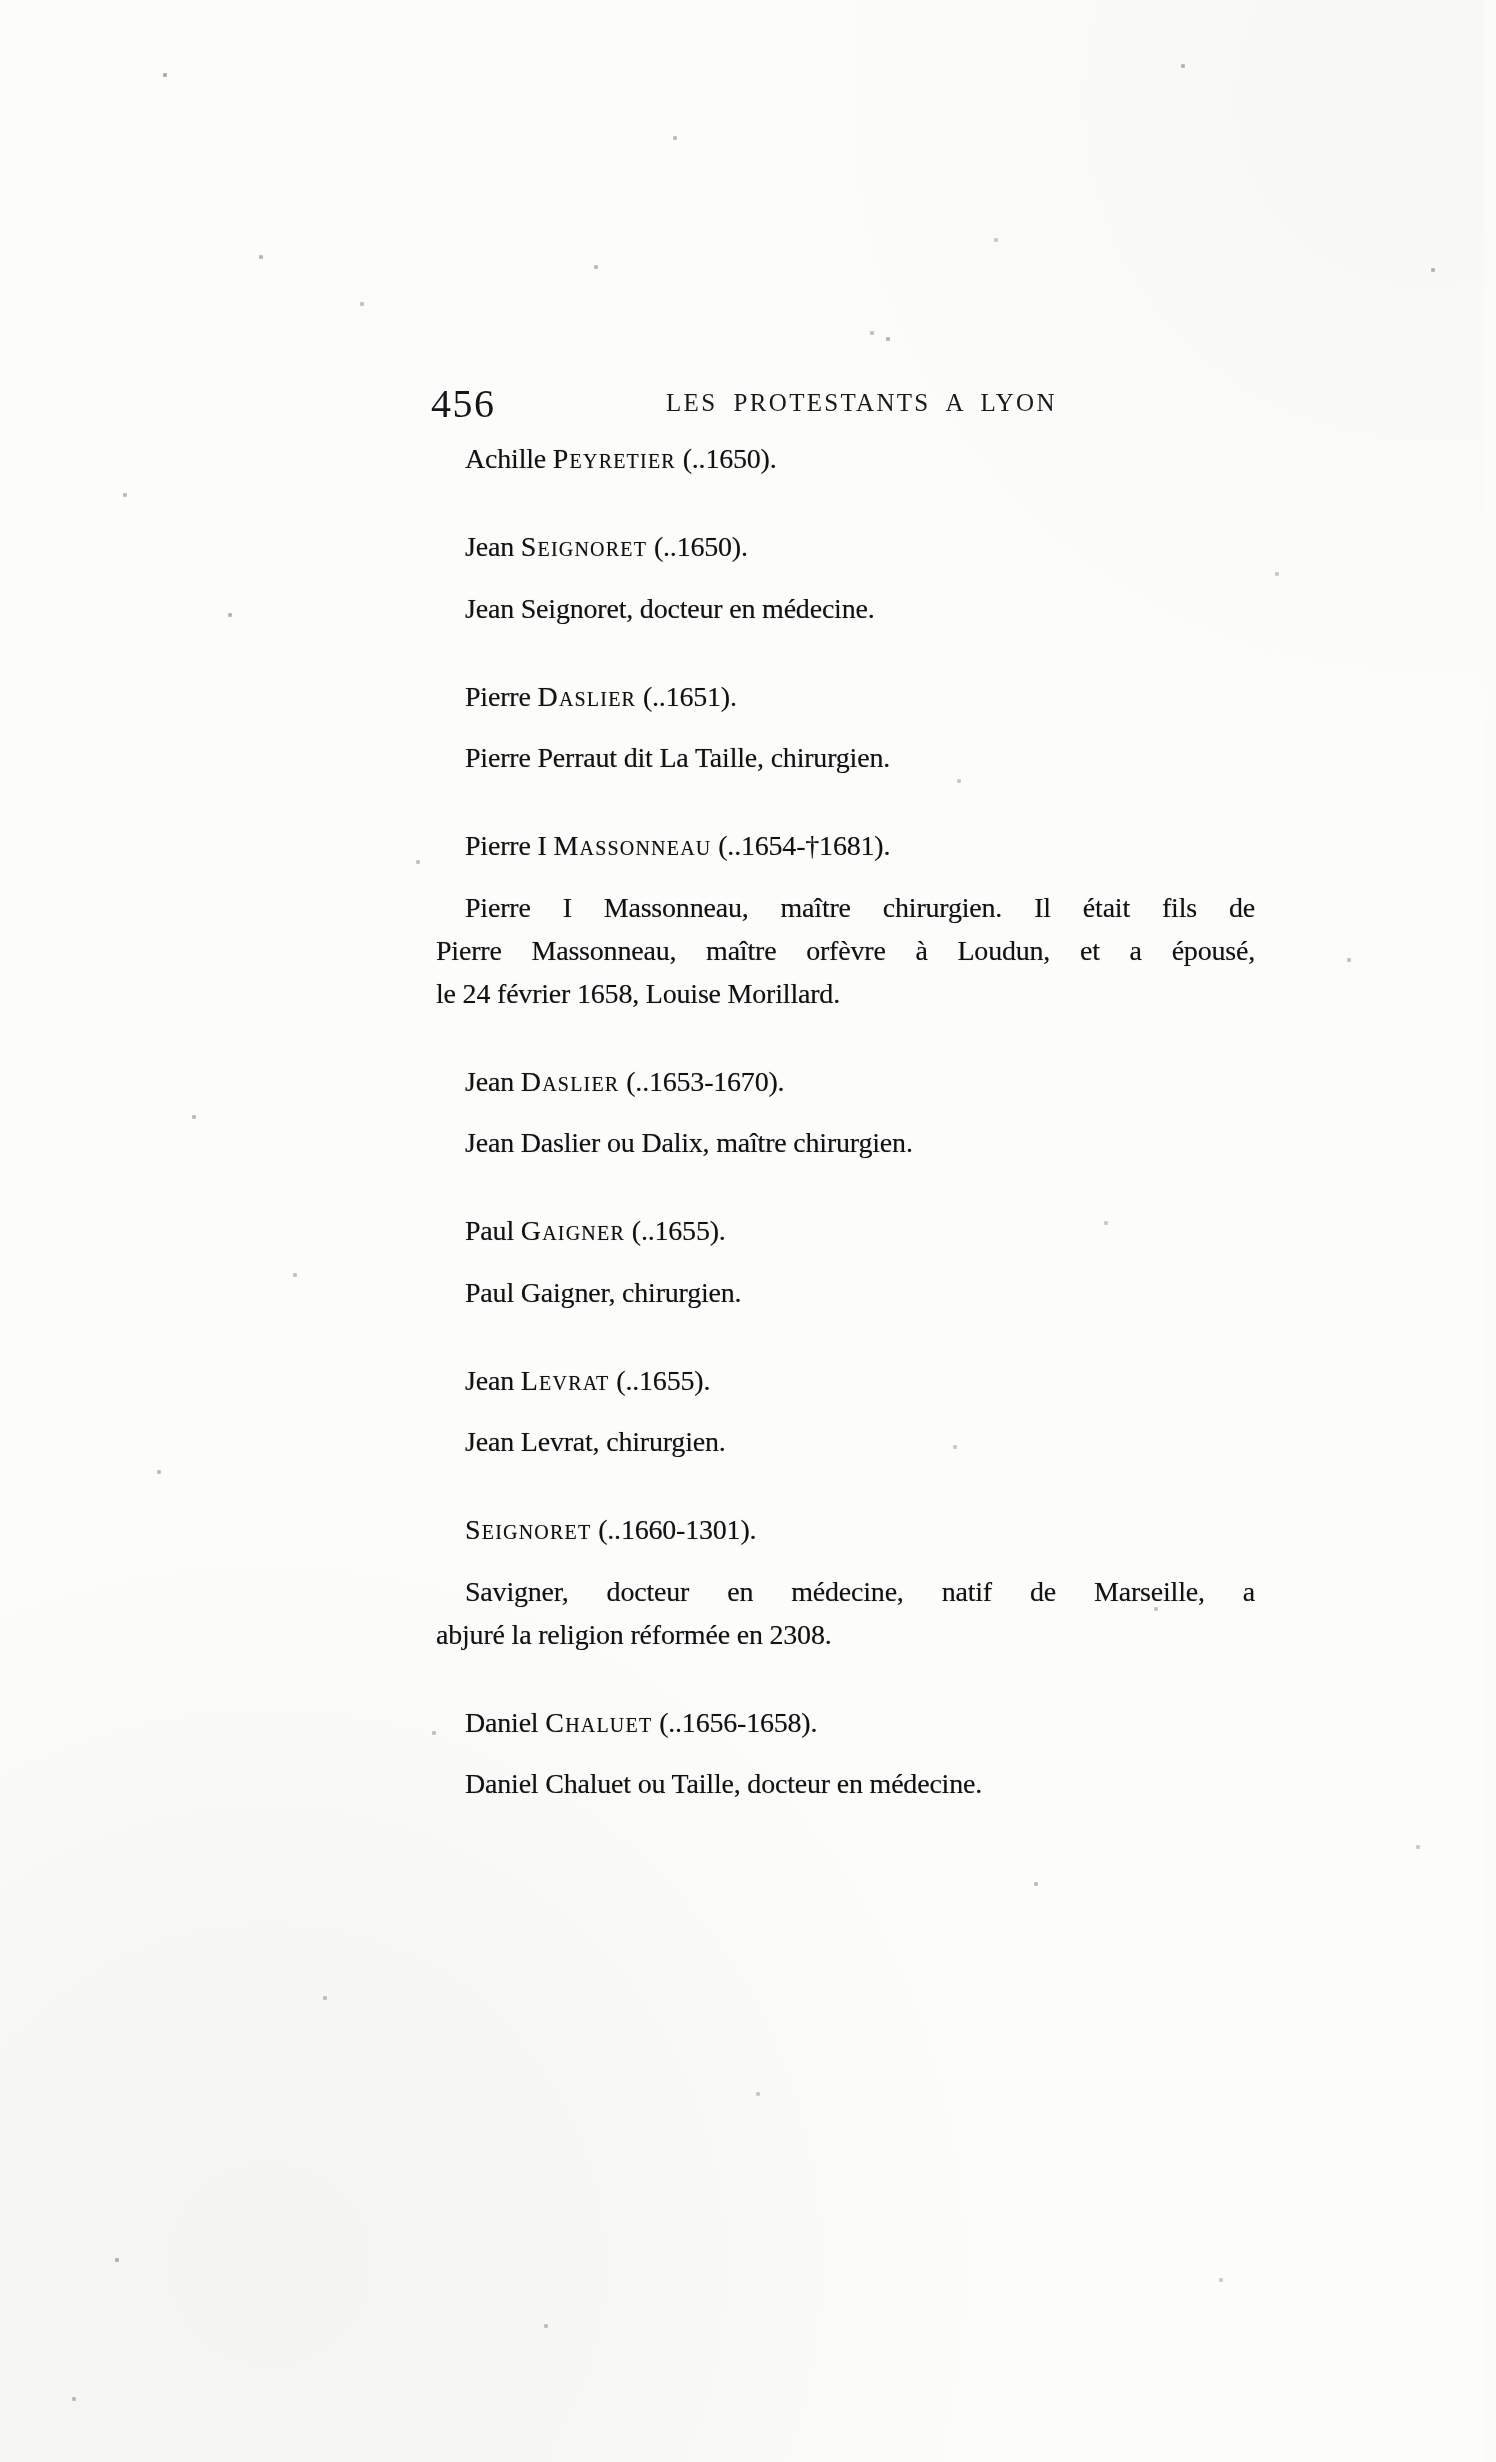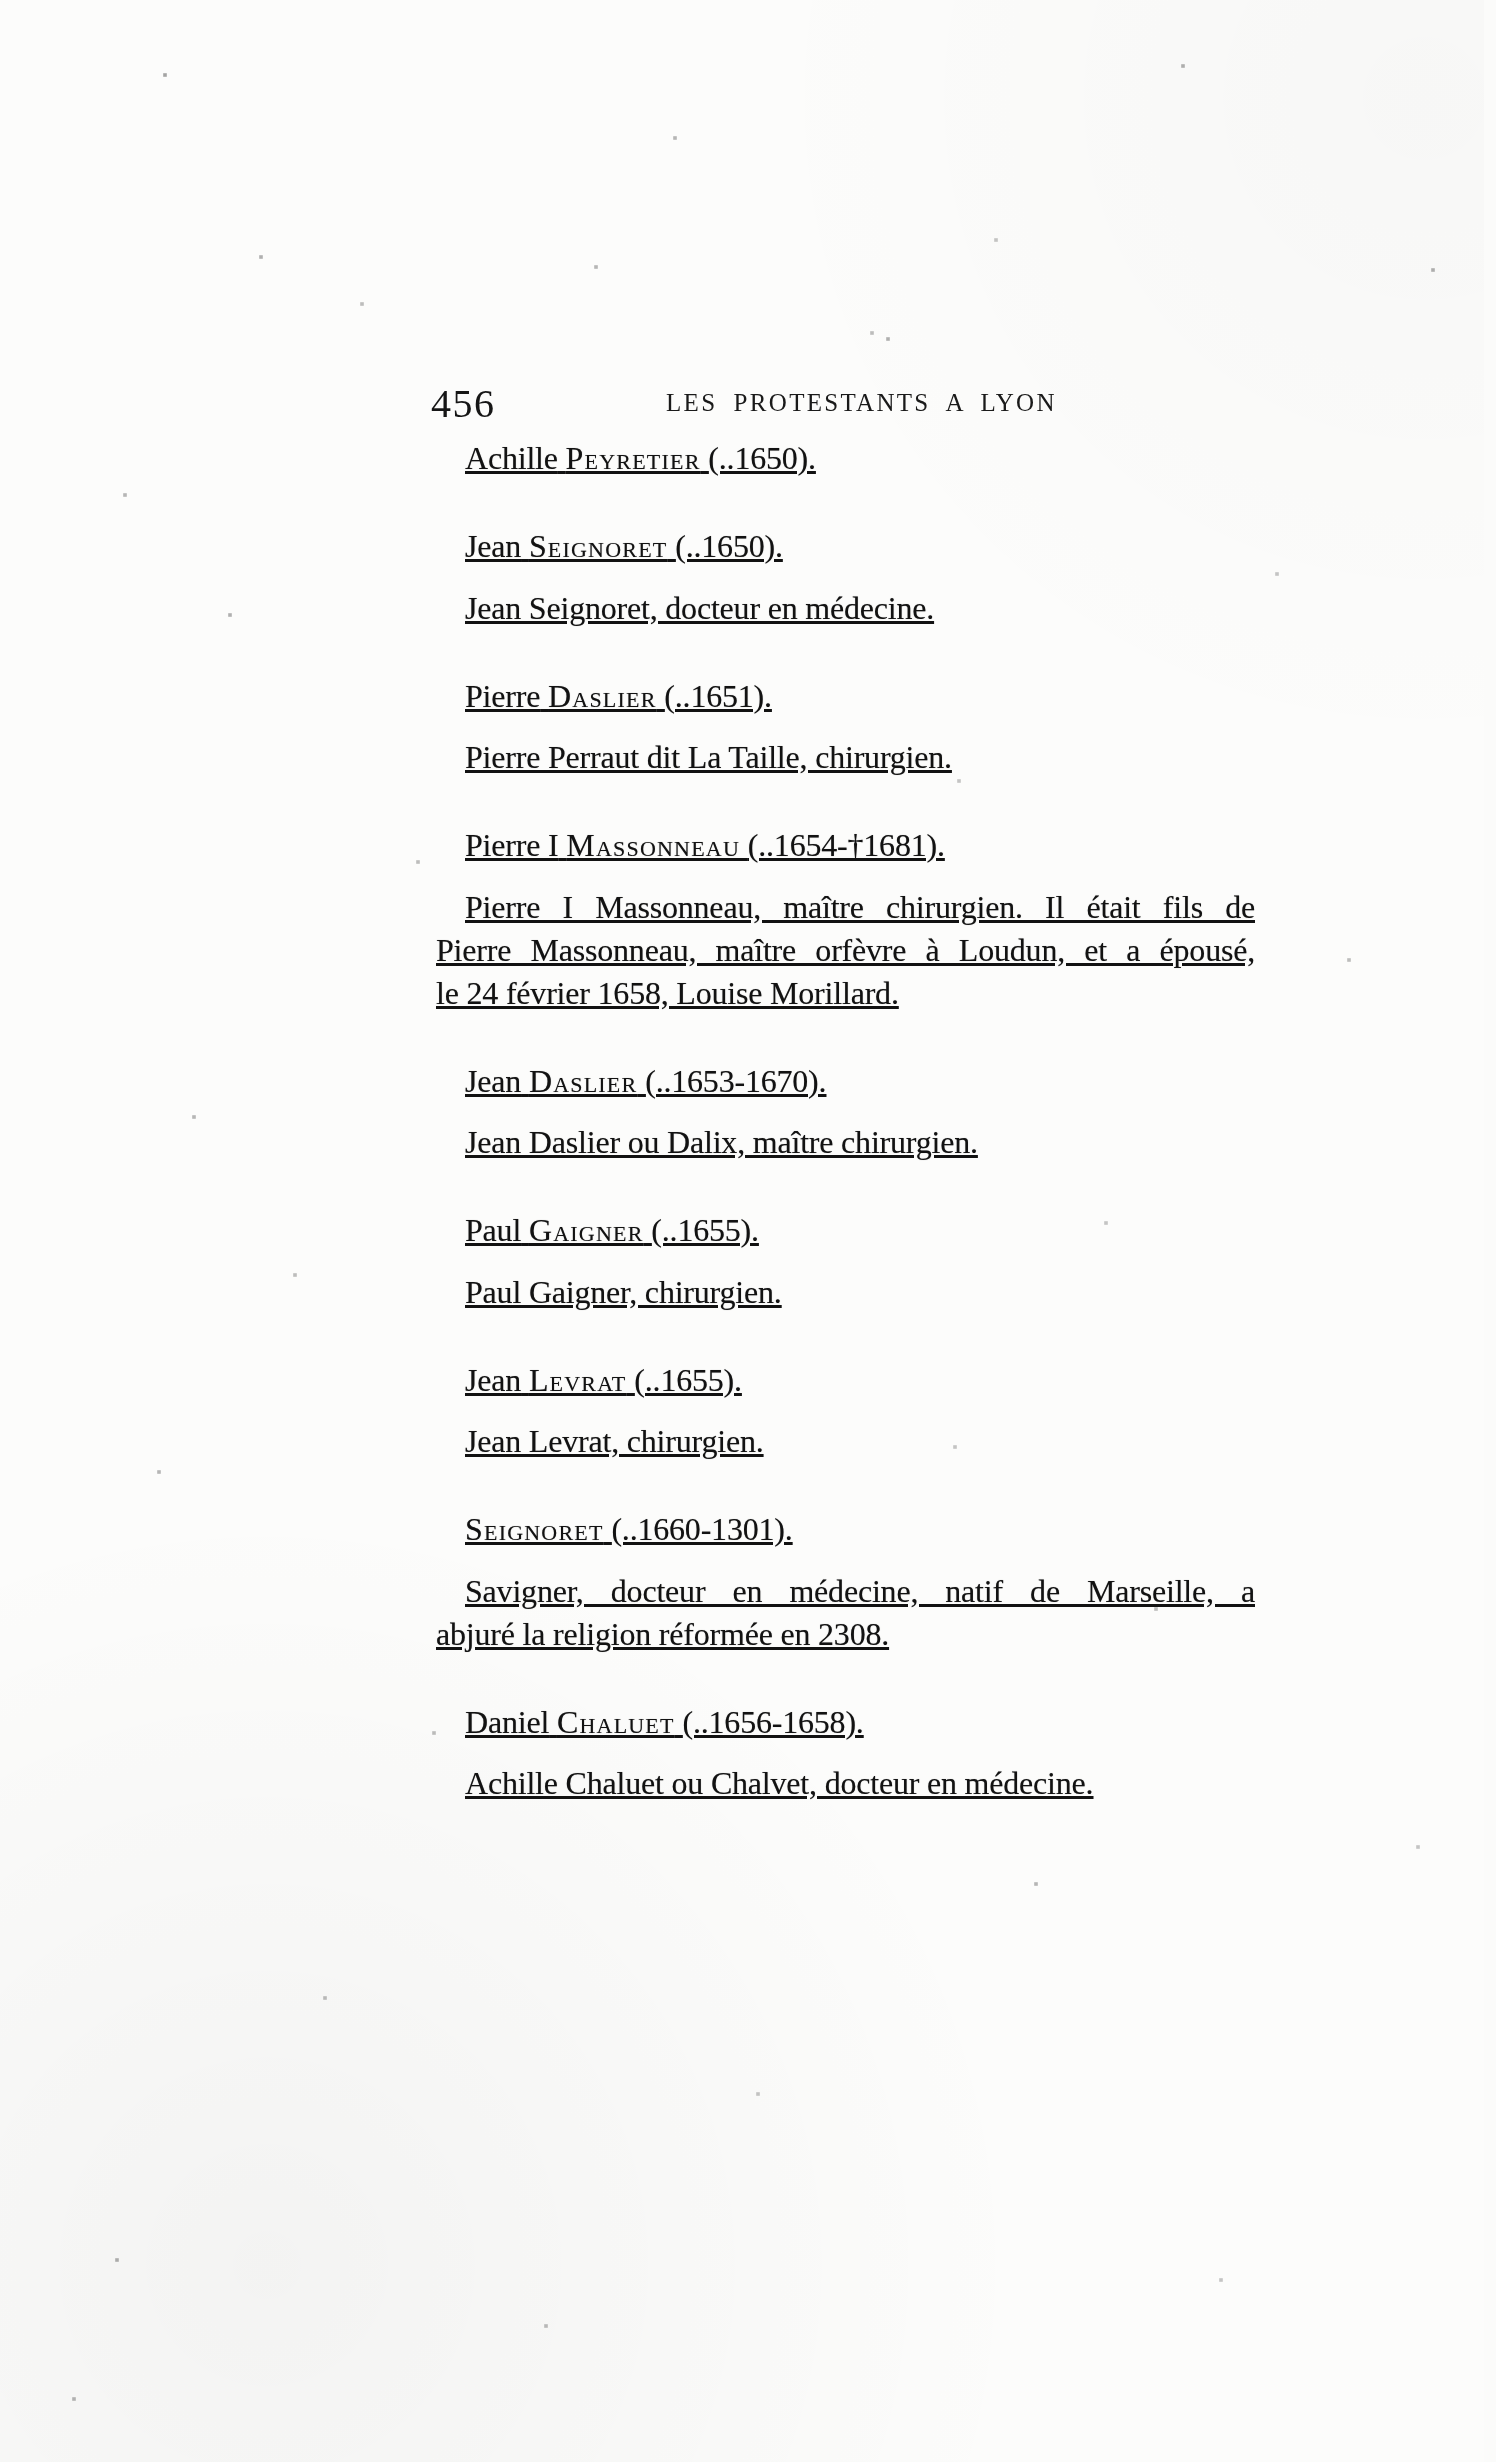--- a/index.html
+++ b/index.html
@@ -89,26 +89,25 @@
   .entries {
     position: absolute;
     left: 436px;
     top: 437px;
     width: 819px;
   }
   .entry {
     margin: 0 0 45px 0;
   }
   .line {
-    font-size: 32px;
+    font-size: 28px;
     line-height: 43px;
     letter-spacing: -0.2px;
     color: #121212;
     text-shadow: 0 0 0.8px rgba(20,20,20,0.45);
-    text-decoration: underline;
   }
   .line.first {
     padding-left: 29px;
   }
   .line.justify {
     text-align: justify;
     text-align-last: justify;
     word-spacing: -0.8px;
   }
   .heading {
@@ -160,20 +159,20 @@
         <div class="line heading first"><span>Jean</span> <span class="sc">Levrat</span> <span>(..1655).</span></div>
         <div class="line body first">Jean Levrat, chirurgien.</div>
       </section>
       <section class="entry">
         <div class="line heading first"><span class="sc">Seignoret</span> <span>(..1660-1301).</span></div>
         <div class="line body first justify">Savigner, docteur en médecine, natif de Marseille, a</div>
         <div class="line body">abjuré la religion réformée en 2308.</div>
       </section>
       <section class="entry">
         <div class="line heading first"><span>Daniel</span> <span class="sc">Chaluet</span> <span>(..1656-1658).</span></div>
-        <div class="line body first">Achille Chaluet ou Chalvet, docteur en médecine.</div>
+        <div class="line body first">Daniel Chaluet ou Taille, docteur en médecine.</div>
       </section>
     </main>
 
   <div class="speckles"></div>
 
 </div>
 
 
 </body></html>

